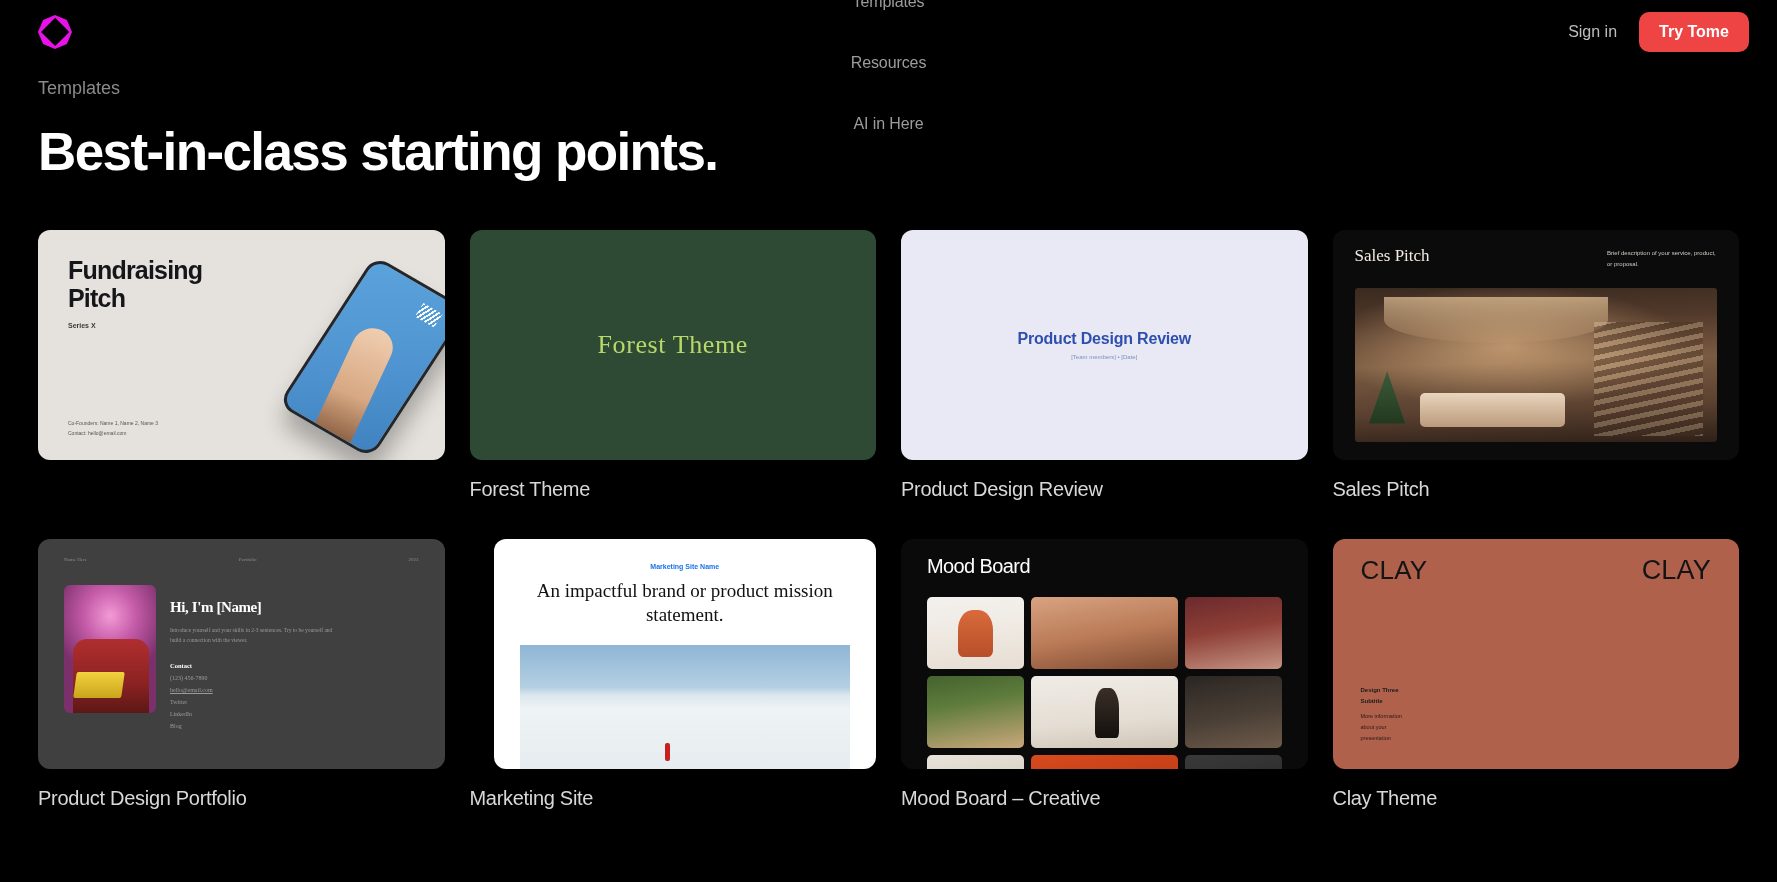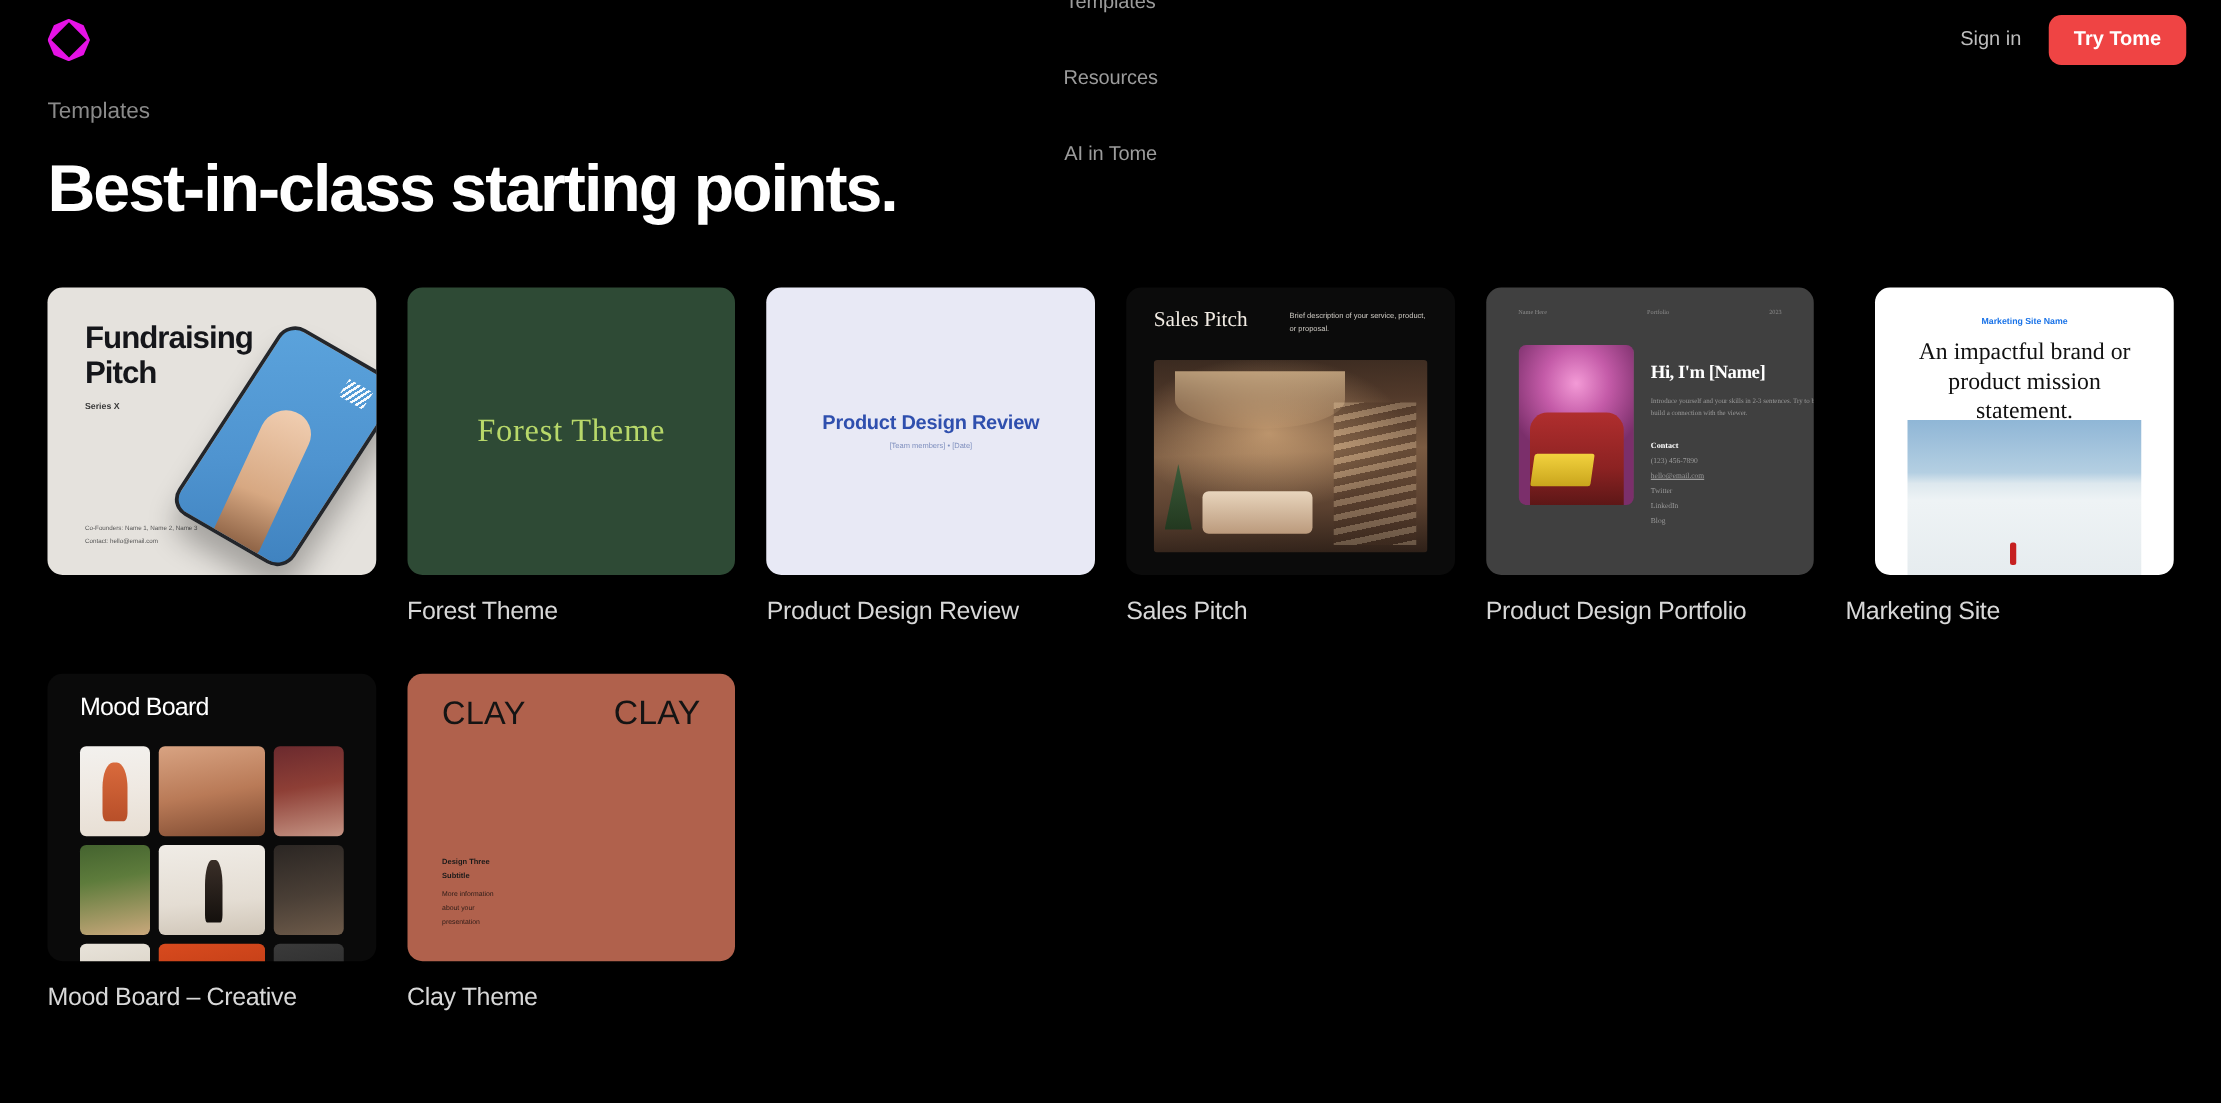--- a/index.html
+++ b/index.html
@@ -86,21 +86,21 @@
     color:#ffffff;
     font-size:53px;
     font-weight:bold;
     letter-spacing:-1.6px;
     padding:22px 0 0 38px;
   }
 
   
   .grid {
     display:grid;
-    grid-template-columns:repeat(6, 1fr);
+    grid-template-columns:repeat(4, 1fr);
     column-gap:25px;
     row-gap:0;
     padding:48px 38px 0 38px;
   }
   .card { display:flex; flex-direction:column; cursor:pointer; }
   .thumb {
     height:230px;
     border-radius:12px;
     overflow:hidden;
     position:relative;
@@ -353,21 +353,21 @@
 
 <div class="header">
   <div class="logo-wrap">
     <div class="logo-oct"></div>
   </div>
 
   <nav class="nav-center">
     <span class="nav-link">Use Cases</span>
     <span class="nav-link">Templates</span>
     <span class="nav-link">Resources</span>
-    <span class="nav-link">AI in Tome</span>
+    <span class="nav-link">AI in Here</span>
   </nav>
 
   <div class="nav-right">
     <span class="signin">Sign in</span>
     <button class="try-btn">Try Tome</button>
   </div>
 </div>
 
 <div class="breadcrumb">Templates</div>
 <h1 class="page-title">Best-in-class starting points.</h1>

